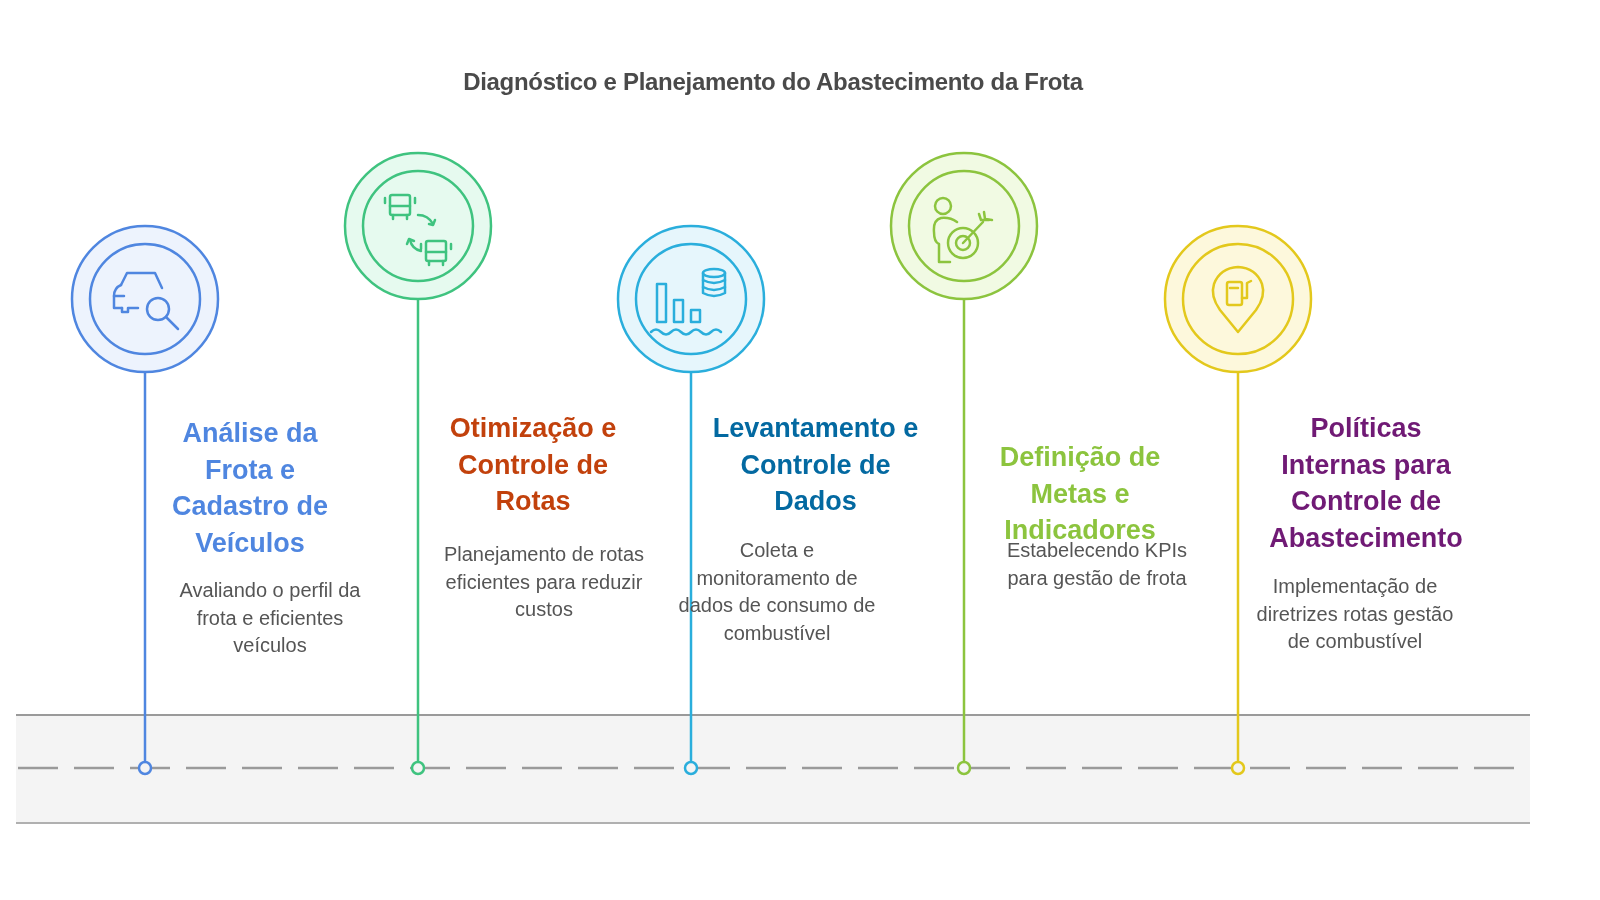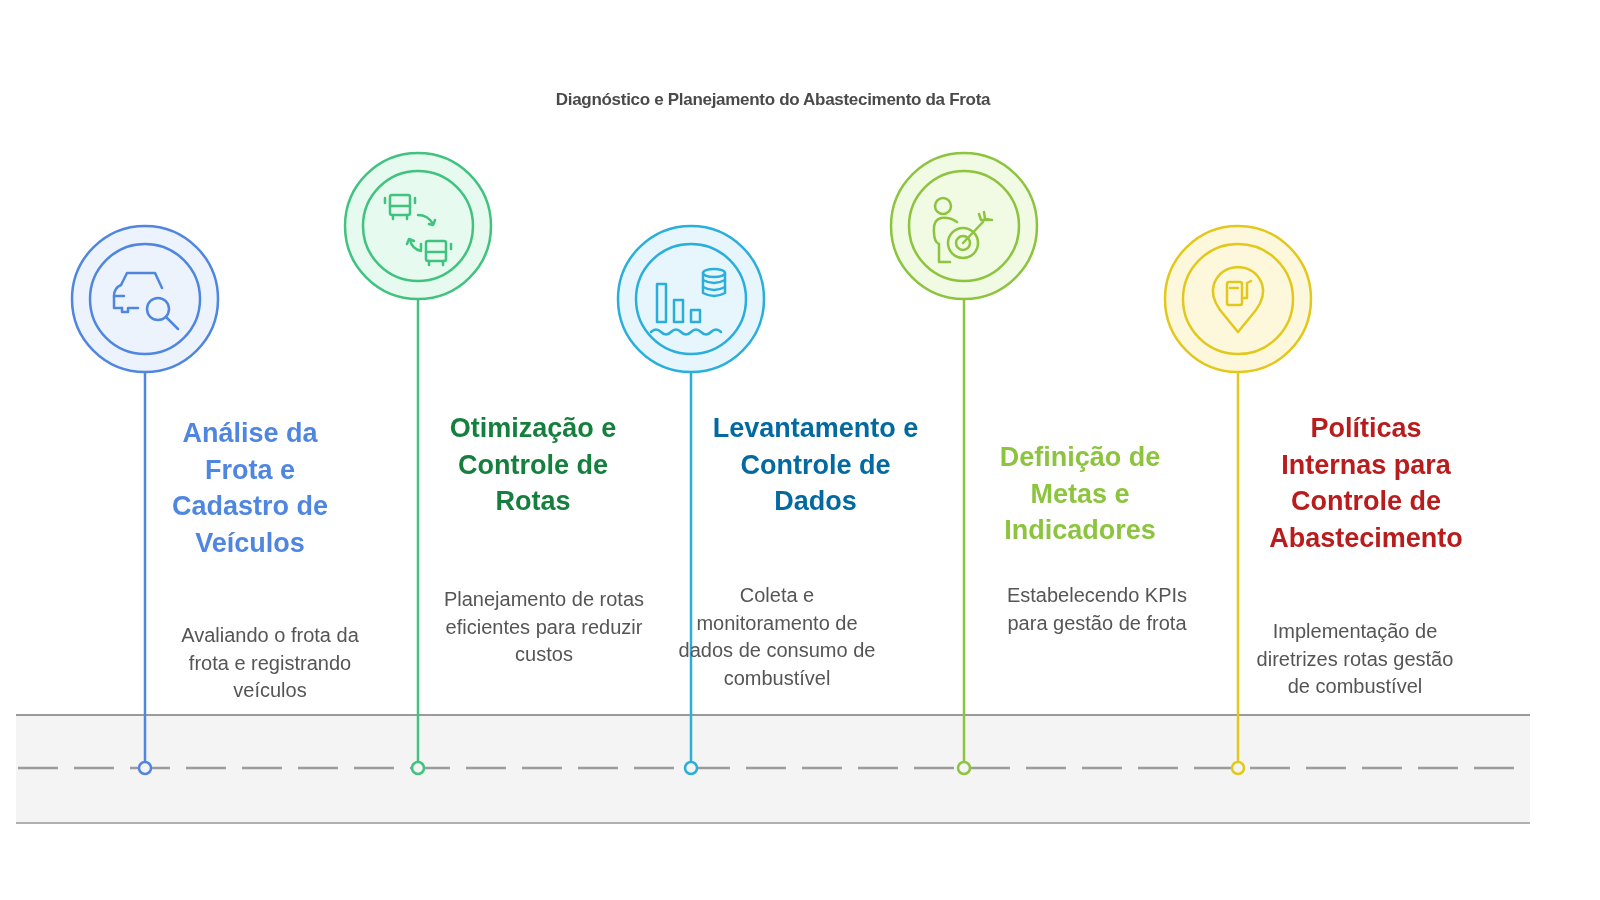--- a/index.html
+++ b/index.html
@@ -1,21 +1,21 @@
 <!DOCTYPE html>
 <html><head>
 <meta charset="utf-8">
 <style>
   html, body { margin:0; padding:0; background:#ffffff; }
   body { width:1600px; height:900px; position:relative; overflow:hidden; font-family:"Liberation Sans", sans-serif; }
-  .title { position:absolute; left:0; top:90px; width:1546px; text-align:center; font-size:17px; font-weight:bold; color:#4a4a4a; letter-spacing:-0.3px; }
+  .title { position:absolute; left:0; top:68px; width:1546px; text-align:center; font-size:24px; font-weight:bold; color:#4a4a4a; letter-spacing:-0.3px; }
   .road { position:absolute; left:16px; top:714px; width:1514px; height:110px; background:#f4f4f4; border-top:2px solid #9a9a9a; border-bottom:2px solid #b0b0b0; box-sizing:border-box; }
   svg.overlay { position:absolute; left:0; top:0; width:1600px; height:900px; pointer-events:none; }
   .step-title { position:absolute; text-align:center; font-weight:bold; font-size:27px; line-height:36.5px; }
-  .step-desc { position:absolute; text-align:center; font-size:20px; line-height:27.5px; color:#555555;margin-top:45px; }
+  .step-desc { position:absolute; text-align:center; font-size:20px; line-height:27.5px; color:#555555; }
 </style>
 </head>
 <body>
 
 <div class="title">Diagnóstico e Planejamento do Abastecimento da Frota</div>
 
 <div class="road"></div>
 
 <svg class="overlay" viewBox="0 0 1600 900">
 
@@ -102,25 +102,25 @@
     <g fill="none" stroke="#e3c81c" stroke-width="2.5" stroke-linecap="round" stroke-linejoin="round">
       <path d="M1238 332 L1220 310 Q1210 296 1214 284 Q1220 268 1238 267 Q1256 268 1262 284 Q1266 296 1256 310 Z"></path>
       <rect x="1227" y="282" width="15" height="23" rx="2"></rect>
       <line x1="1230" y1="288" x2="1238" y2="288"></line>
       <path d="M1242 298 L1247 298 L1247 283 L1251 281"></path>
     </g>
   </g>
 </svg>
 
 <div class="step-title" style="left:160px; top:415px; width:180px; color:#4f86e0;">Análise da Frota e Cadastro de Veículos</div>
-<div class="step-desc" style="left:160px; top:577px; width:220px;">Avaliando o frota da frota e registrando veículos</div>
+<div class="step-desc" style="left:160px; top:577px; width:220px;">Avaliando o perfil da frota e eficientes veículos</div>
 
-<div class="step-title" style="left:433px; top:410px; width:200px; color:#15803d;">Otimização e Controle de Rotas</div>
+<div class="step-title" style="left:433px; top:410px; width:200px; color:#c2410c;">Otimização e Controle de Rotas</div>
 <div class="step-desc" style="left:433px; top:541px; width:222px;">Planejamento de rotas eficientes para reduzir custos</div>
 
 <div class="step-title" style="left:708px; top:410px; width:215px; color:#0369a1;">Levantamento e Controle de Dados</div>
 <div class="step-desc" style="left:672px; top:537px; width:210px;">Coleta e monitoramento de dados de consumo de combustível</div>
 
 <div class="step-title" style="left:980px; top:410px; width:200px; color:#8cc43e;margin-top:29px;">Definição de Metas e Indicadores</div>
 <div class="step-desc" style="left:987px; top:537px; width:220px;">Estabelecendo KPIs para gestão de frota</div>
 
-<div class="step-title" style="left:1255px; top:410px; width:222px; color:#b91c1c;">Políticas Internas para Controle de Abastecimento</div>
+<div class="step-title" style="left:1255px; top:410px; width:222px; color:#701a75;">Políticas Internas para Controle de Abastecimento</div>
 <div class="step-desc" style="left:1255px; top:573px; width:200px;">Implementação de diretrizes rotas gestão de combustível</div>
 
 </body></html>

